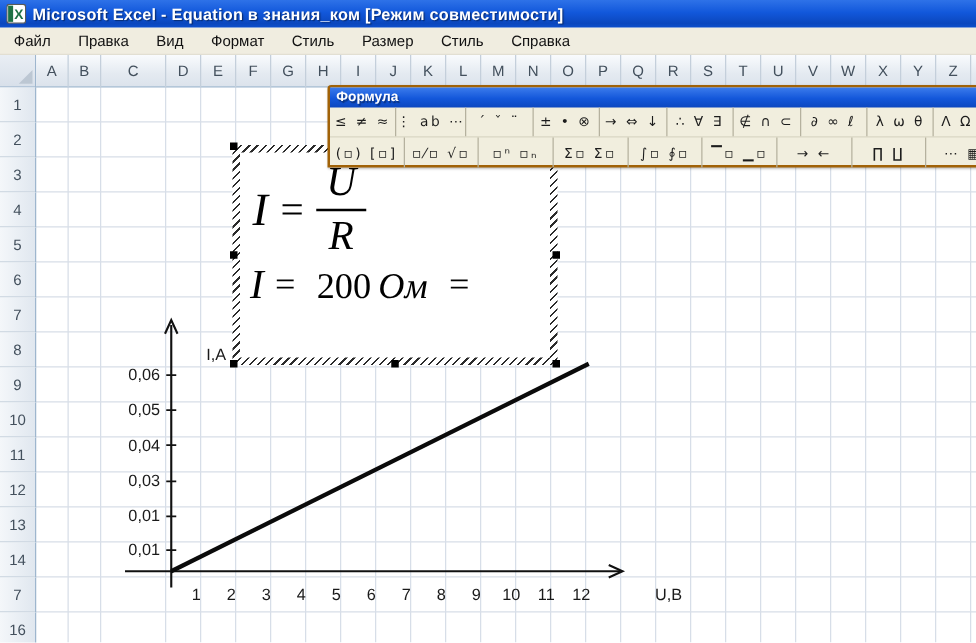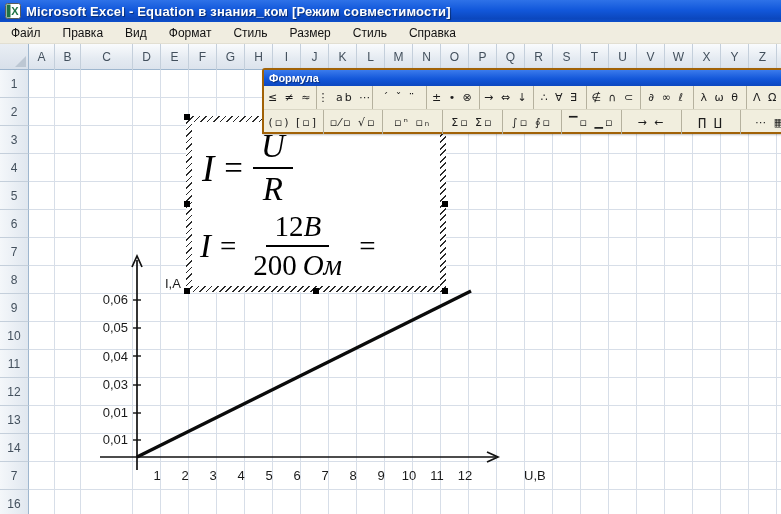--- a/index.html
+++ b/index.html
@@ -256,21 +256,20 @@
         <span>=</span>
         <span class="frac">
           <span class="num eq-var">U</span>
           <span class="den eq-var">R</span>
         </span>
       </div>
       <div class="eq-line" id="eq-line2">
         <span class="eq-var lhs">I</span>
         <span>=</span>
         <span class="frac">
-          <span class="num"><span>12</span><span class="eq-var">В</span></span>
           <span class="den"><span>200</span> <span class="eq-var">Ом</span></span>
         </span>
         <span>=</span>
       </div>
     </div>
 
     <div class="handle" style="left:-2px; top:-2px;"></div>
     <div class="handle" style="left:127px; top:-2px;"></div>
     <div class="handle" style="right:-2px; top:-2px;"></div>
     <div class="handle" style="left:-2px; top:85px;"></div>

